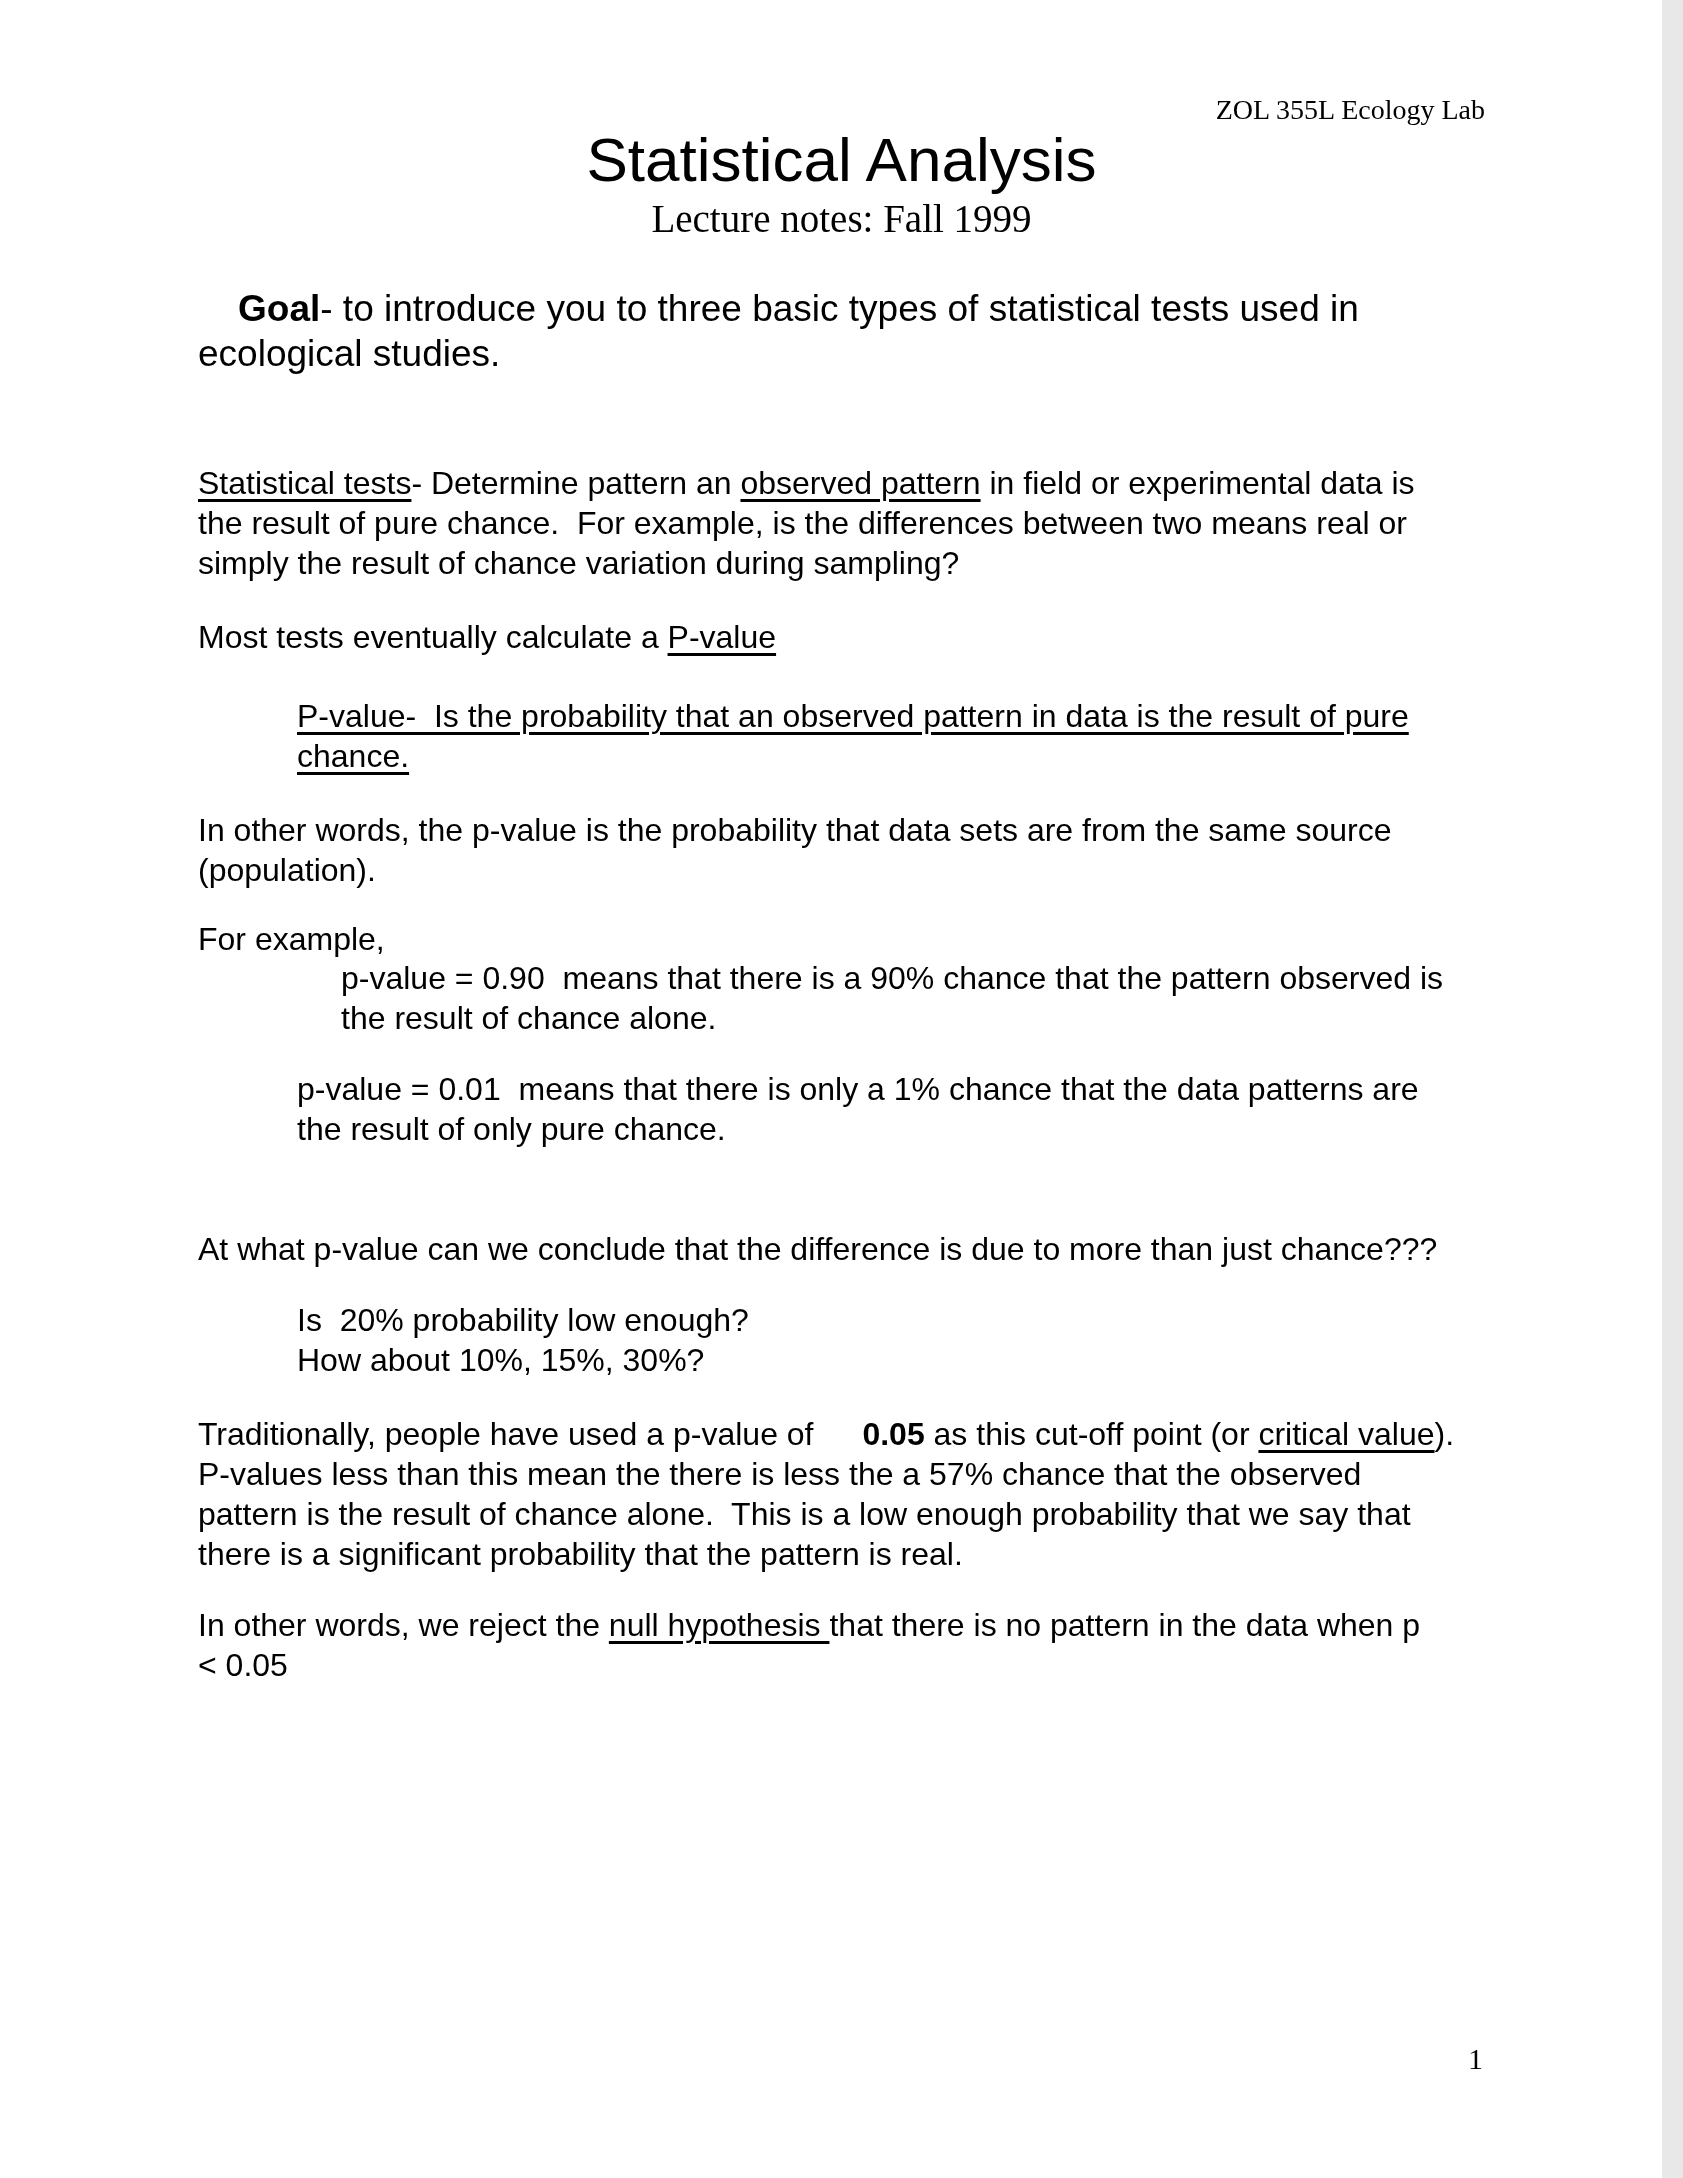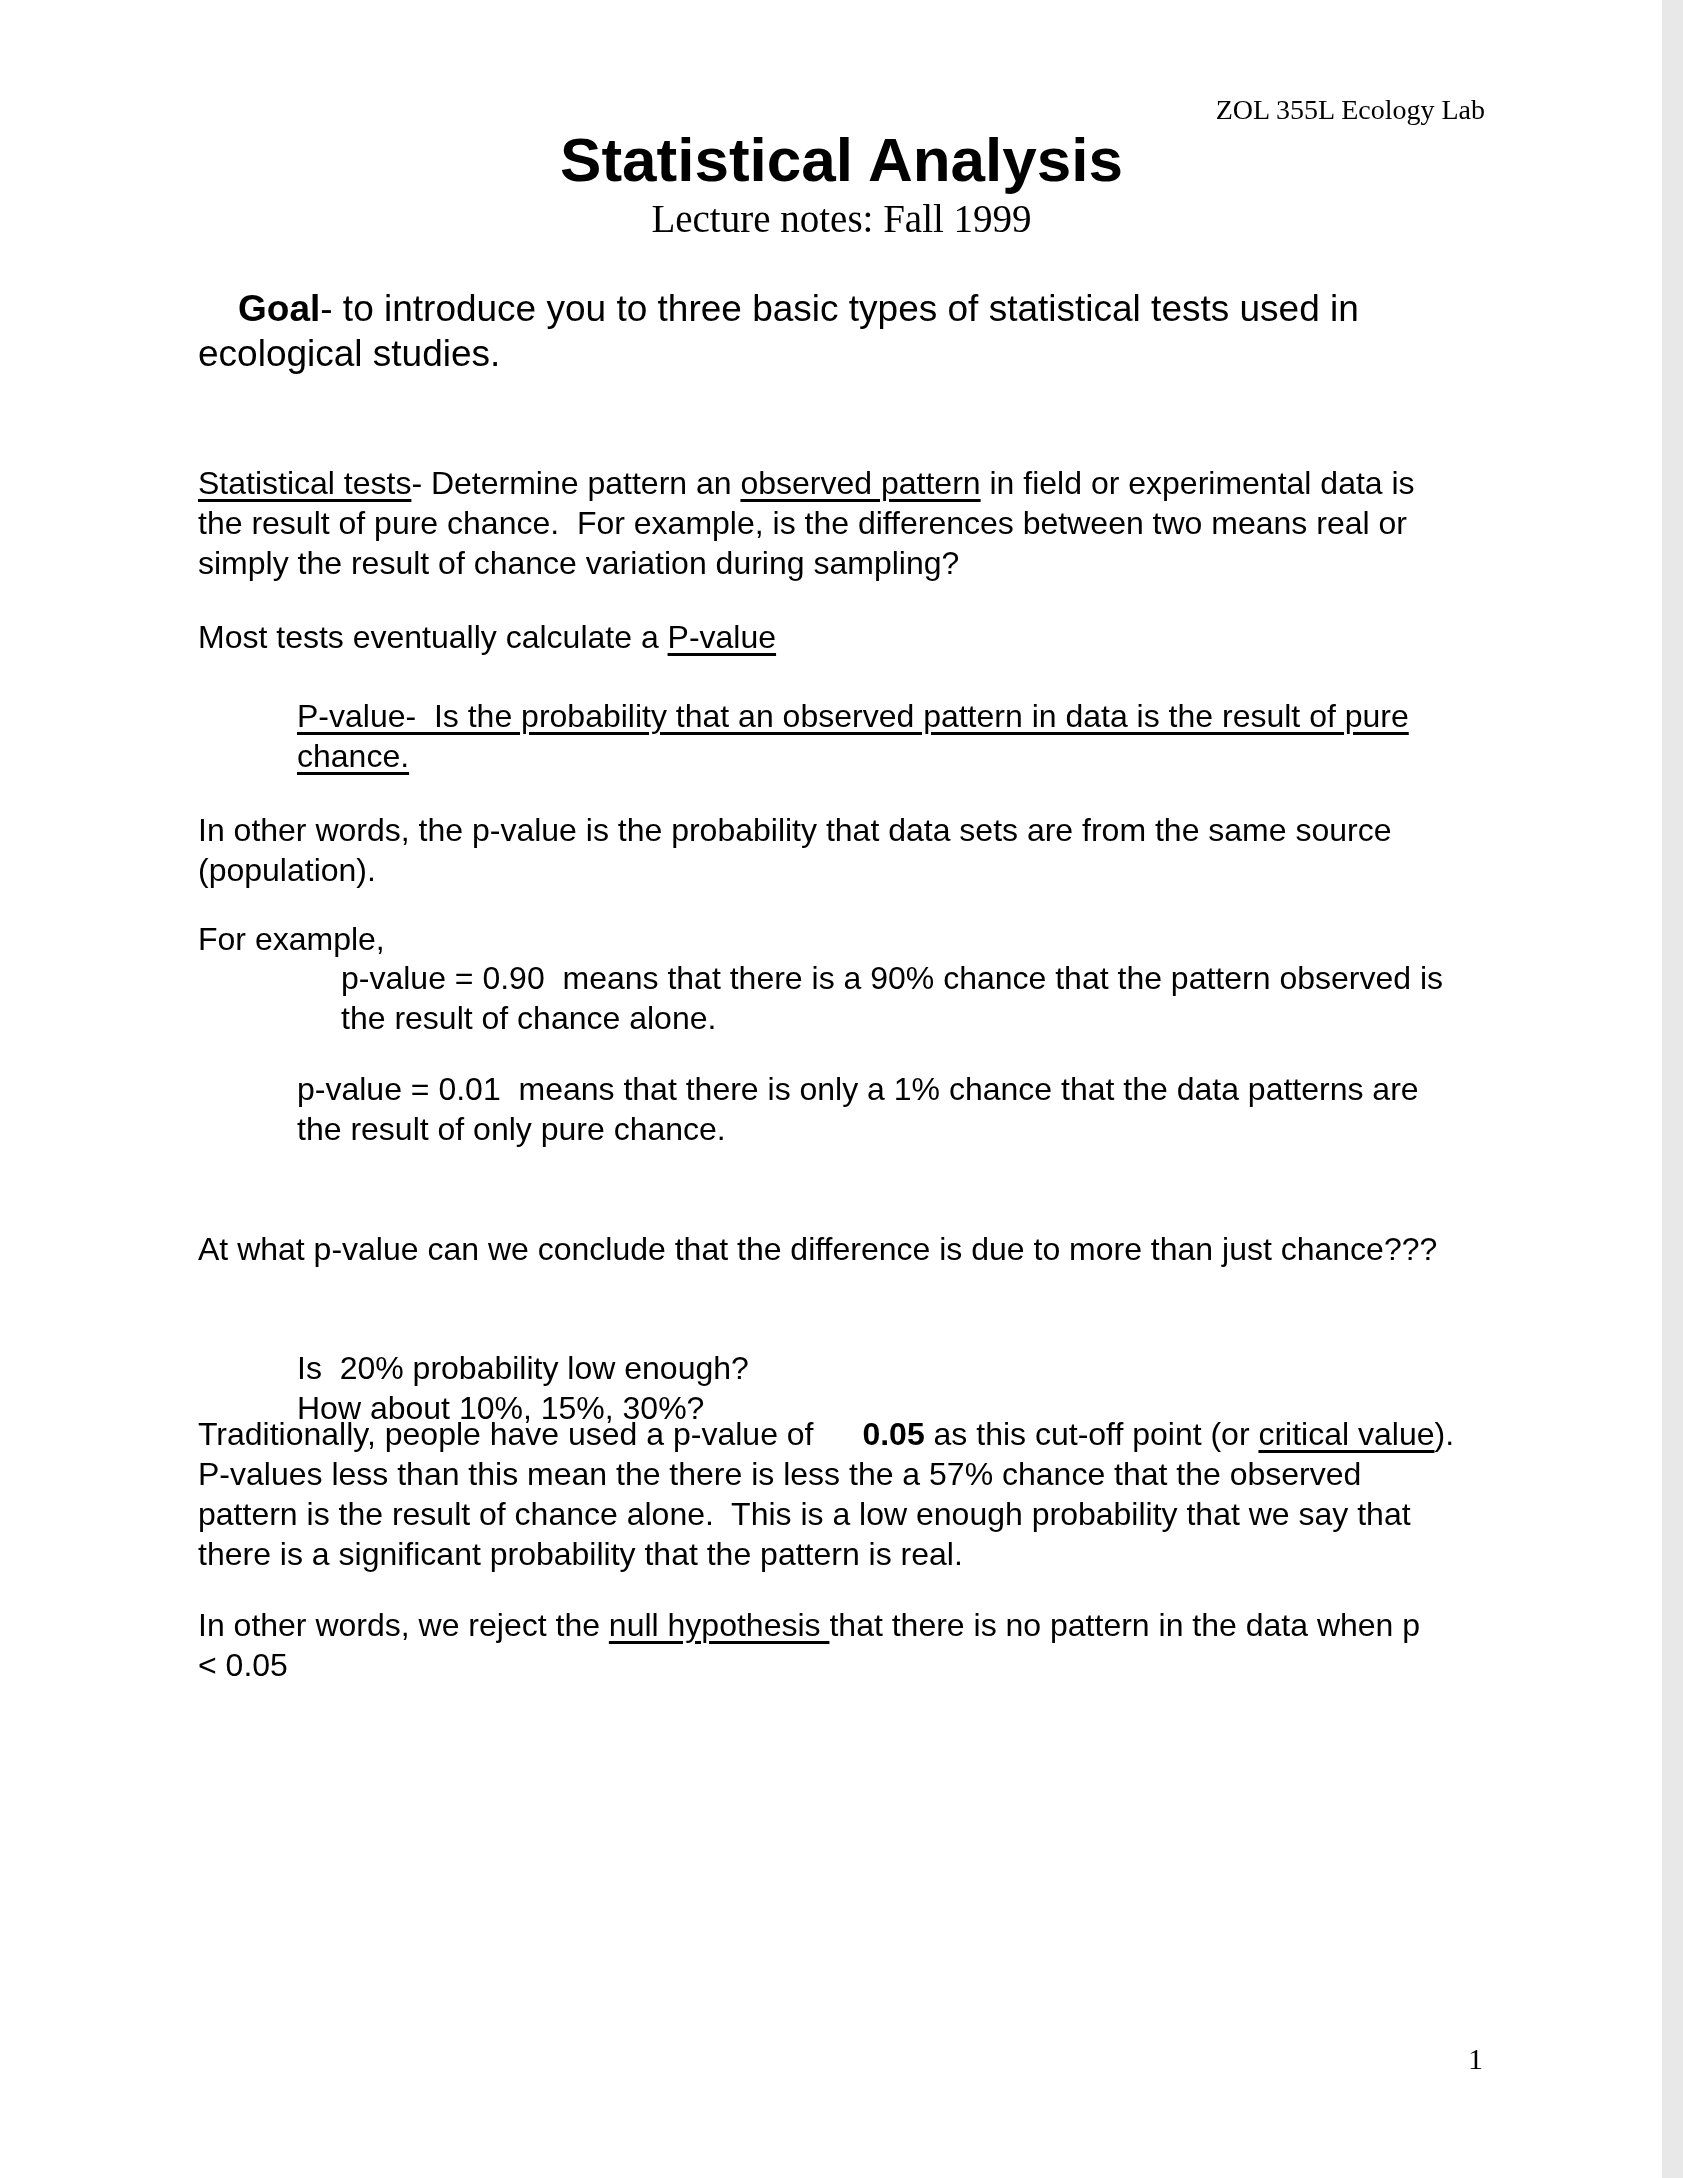--- a/index.html
+++ b/index.html
@@ -13,21 +13,21 @@
   }
   .serif { font-family: "Liberation Serif", serif; }
   .sans  { font-family: "Liberation Sans", sans-serif; }
 
   .header {
     position: absolute; left: 198px; top: 96px; width: 1287px;
     text-align: right; font-size: 28px; line-height: 1;
   }
   .title {
     position: absolute; left: 198px; top: 129px; width: 1287px;
-    text-align: center; font-size: 62px; font-weight: bold;
+    text-align: center; font-size: 62px; font-weight: normal;
     margin: 0; line-height: 1;
   }
   .subtitle {
     position: absolute; left: 198px; top: 199px; width: 1287px;
     text-align: center; font-size: 39px; line-height: 1;
   }
   .pagenum {
     position: absolute; left: 198px; top: 2044px; width: 1285px;
     text-align: right; font-size: 30px; line-height: 1;
   }
@@ -85,21 +85,21 @@
         <div class="ln"><span>p-value = 0.90  means that there is a 90% chance that the pattern observed is</span></div>
         <div class="ln"><span>the result of chance alone.</span></div>
       </div>
       <div class="para" style="top: 1069px; left: 297px;">
         <div class="ln"><span>p-value = 0.01  means that there is only a 1% chance that the data patterns are</span></div>
         <div class="ln"><span>the result of only pure chance.</span></div>
       </div>
       <div class="para" style="top: 1229px; left: 198px;">
         <div class="ln"><span>At what p-value can we conclude that the difference is due to more than just chance???</span></div>
       </div>
-      <div class="para" style="top: 1348px; left: 297px;">
+      <div class="para" style="top: 1300px; left: 297px;">
         <div class="ln"><span>Is  20% probability low enough?</span></div>
         <div class="ln"><span>How about 10%, 15%, 30%?</span></div>
       </div>
       <div class="para" style="top: 1414px; left: 198px;">
         <div class="ln"><span>Traditionally, people have used a p-value of </span><span class="b">0.05</span><span> as this cut-off point (or </span><span class="u">critical value</span><span>).</span></div>
         <div class="ln"><span>P-values less than this mean the there is less the a 57% chance that the observed</span></div>
         <div class="ln"><span>pattern is the result of chance alone.  This is a low enough probability that we say that</span></div>
         <div class="ln"><span>there is a significant probability that the pattern is real.</span></div>
       </div>
       <div class="para" style="top: 1605px; left: 198px;">

